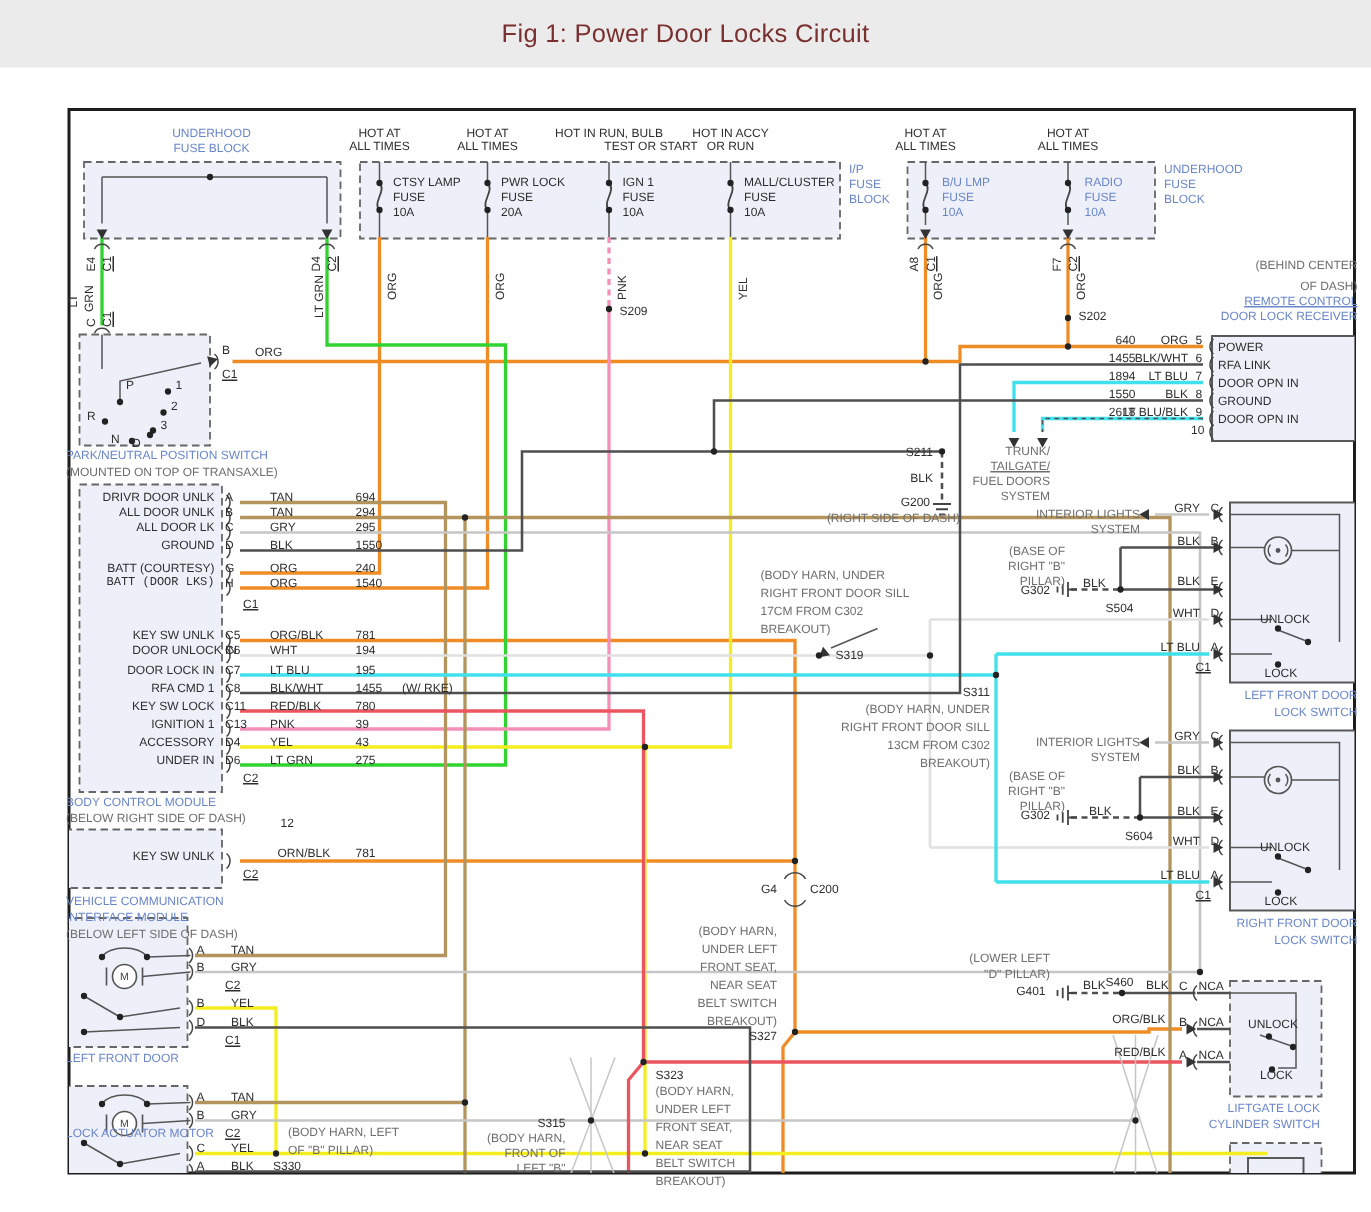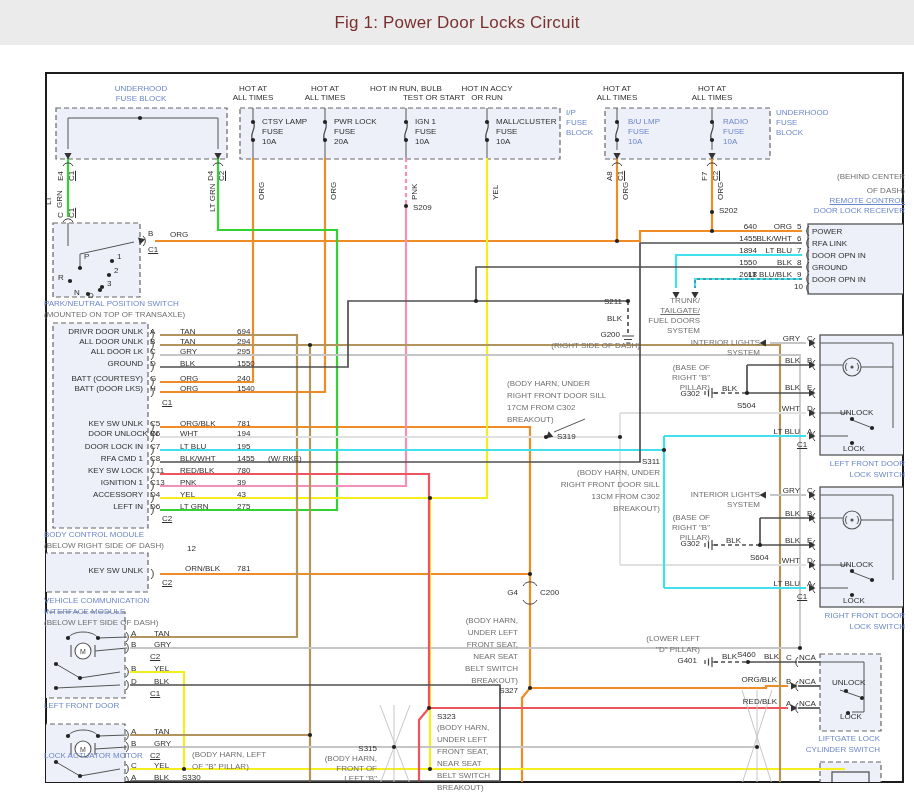--- a/index.html
+++ b/index.html
@@ -426,21 +426,21 @@
     <div class="lbl k" style="left: 180px; top: 347px;">GRY</div>
     <div class="lbl k" style="left: 237px; top: 347px;">295</div>
     <div class="lbl k ar" style="left: 143px; top: 359px;">GROUND</div>
     <div class="lbl k" style="left: 150px; top: 359px;">D</div>
     <div class="lbl k" style="left: 180px; top: 359px;">BLK</div>
     <div class="lbl k" style="left: 237px; top: 359px;">1550</div>
     <div class="lbl k ar" style="left: 143px; top: 374px;">BATT (COURTESY)</div>
     <div class="lbl k" style="left: 150px; top: 374px;">G</div>
     <div class="lbl k" style="left: 180px; top: 374px;">ORG</div>
     <div class="lbl k" style="left: 237px; top: 374px;">240</div>
-    <div class="lbl k ar" style="left: 143px; top: 384px;">BATT (DOOR LKS)</div>
+    <div class="lbl k ar" style="left: 143px; top: 384px; font-family: Liberation Mono, monospace;">BATT (DOOR LKS)</div>
     <div class="lbl k" style="left: 150px; top: 384px;">H</div>
     <div class="lbl k" style="left: 180px; top: 384px;">ORG</div>
     <div class="lbl k" style="left: 237px; top: 384px;">1540</div>
     <div class="lbl k und" style="left: 162px; top: 398px;">C1</div>
     <div class="lbl k ar" style="left: 143px; top: 419px;">KEY SW UNLK</div>
     <div class="lbl k" style="left: 150px; top: 419px;">C5</div>
     <div class="lbl k" style="left: 180px; top: 419px;">ORG/BLK</div>
     <div class="lbl k" style="left: 237px; top: 419px;">781</div>
     <div class="lbl k ar" style="left: 158px; top: 429px;">DOOR UNLOCK IN</div>
     <div class="lbl k" style="left: 150px; top: 429px;">C6</div>
@@ -460,21 +460,21 @@
     <div class="lbl k" style="left: 180px; top: 466px;">RED/BLK</div>
     <div class="lbl k" style="left: 237px; top: 466px;">780</div>
     <div class="lbl k ar" style="left: 143px; top: 478px;">IGNITION 1</div>
     <div class="lbl k" style="left: 150px; top: 478px;">C13</div>
     <div class="lbl k" style="left: 180px; top: 478px;">PNK</div>
     <div class="lbl k" style="left: 237px; top: 478px;">39</div>
     <div class="lbl k ar" style="left: 143px; top: 490px;">ACCESSORY</div>
     <div class="lbl k" style="left: 150px; top: 490px;">D4</div>
     <div class="lbl k" style="left: 180px; top: 490px;">YEL</div>
     <div class="lbl k" style="left: 237px; top: 490px;">43</div>
-    <div class="lbl k ar" style="left: 143px; top: 502px;">LEFT IN</div>
+    <div class="lbl k ar" style="left: 143px; top: 502px;">UNDER IN</div>
     <div class="lbl k" style="left: 150px; top: 502px;">D6</div>
     <div class="lbl k" style="left: 180px; top: 502px;">LT GRN</div>
     <div class="lbl k" style="left: 237px; top: 502px;">275</div>
     <div class="lbl k und" style="left: 162px; top: 514px;">C2</div>
     <div class="lbl b" style="left: 44px; top: 530px;">BODY CONTROL MODULE</div>
     <div class="lbl g" style="left: 44px; top: 541px;">(BELOW RIGHT SIDE OF DASH)</div>
     <div class="lbl k ar" style="left: 143px; top: 566px;">KEY SW UNLK</div>
     <div class="lbl k" style="left: 152px; top: 544px; padding-left: 35px;">12</div>
     <div class="lbl k" style="left: 185px; top: 564px;">ORN/BLK</div>
     <div class="lbl k" style="left: 237px; top: 564px;">781</div>

